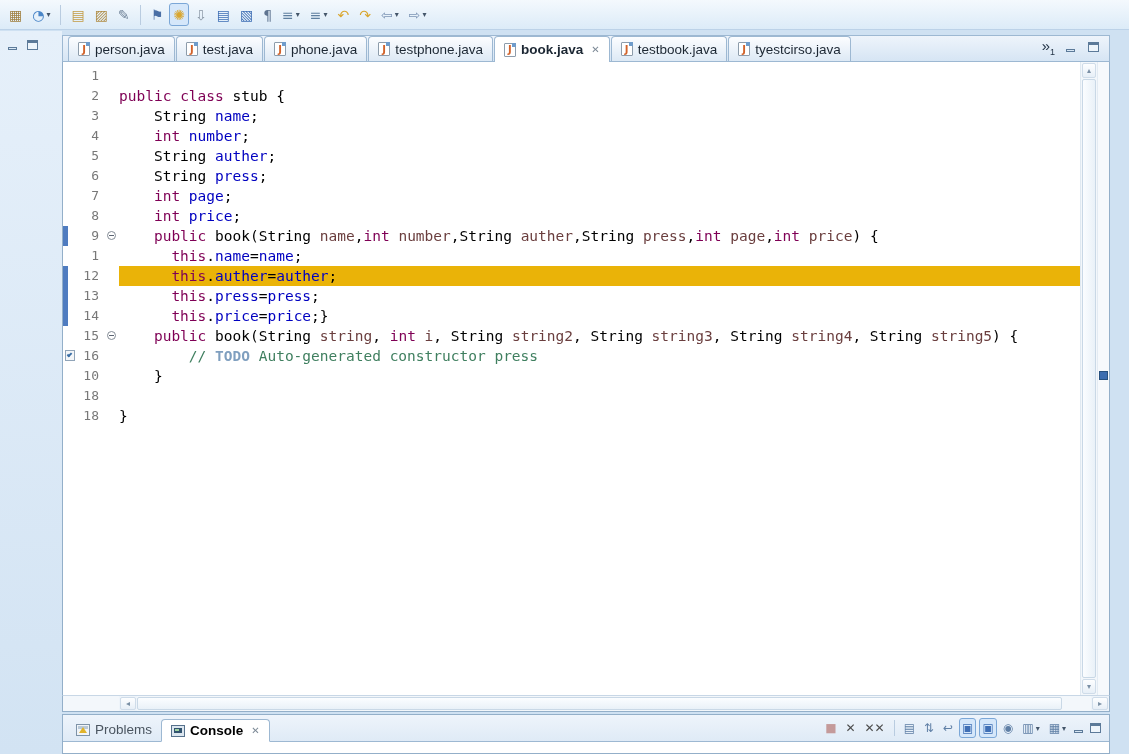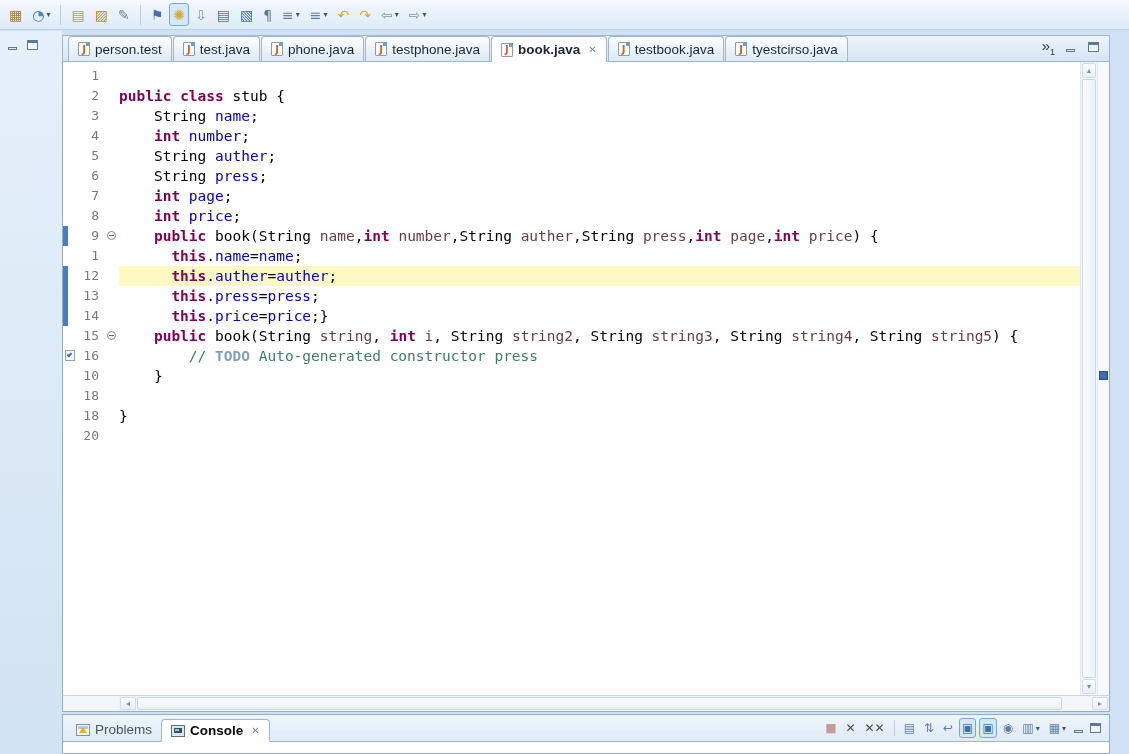--- a/index.html
+++ b/index.html
@@ -106,21 +106,21 @@
   .vicon-console::after{content:"";position:absolute;left:3px;top:3px;width:4px;height:2px;background:#9fd3a0}
   .bottom-content{height:12px;background:#fff;border-top:1px solid #9db8d2}
 
   .console-tools{margin-left:auto;display:flex;align-items:center;gap:3px;padding:0 6px 3px 0}
   .ct-btn{display:inline-flex;align-items:center;height:20px;padding:0 2px;
     border:1px solid transparent;border-radius:3px;gap:1px}
   .ct-btn.toggled{background:#d5e7fa;border-color:#7ba7d7}
   .ct-glyph{font-size:12px;line-height:1;font-family:"DejaVu Sans",sans-serif}
   .ct-sep{width:1px;height:16px;background:#b9cce0;margin:0 3px}
 </style>
-<style>.tk-p{color:#000000}.tk-k{color:#7f0055;font-weight:bold}.tk-f{color:#0000c0}.tk-v{color:#6a3e3e}.tk-c{color:#3f7f5f}.tk-t{color:#7f9fbf;font-weight:bold}.curline{background:#fef9c3}.diffbar{background:#4f7cc0}.c-num{color:#787878}</style></head>
+<style>.tk-p{color:#000000}.tk-k{color:#7f0055;font-weight:normal}.tk-f{color:#0000c0}.tk-v{color:#6a3e3e}.tk-c{color:#3f7f5f}.tk-t{color:#7f9fbf;font-weight:bold}.curline{background:#eab308}.diffbar{background:#4f7cc0}.c-num{color:#787878}</style></head>
 <body>
 
 <div class="toolbar">
     <span class="tb-btn">
       <span class="tb-glyph" style="color: rgb(160, 128, 64);">▦</span>
     </span>
     <span class="tb-btn">
       <span class="tb-glyph" style="color: rgb(74, 134, 200);">◔</span>
       <span class="tb-dd">▾</span>
     </span>
@@ -186,21 +186,21 @@
         <span></span>
       </span>
   </div>
 </div>
 
 <div class="editor-stack">
   <div class="tabbar">
     <div class="tabs">
         <div class="tab">
           <span class="jicon">J</span>
-          <span class="tab-label">person.test</span>
+          <span class="tab-label">person.java</span>
         </div>
         <div class="tab">
           <span class="jicon">J</span>
           <span class="tab-label">test.java</span>
         </div>
         <div class="tab">
           <span class="jicon">J</span>
           <span class="tab-label">phone.java</span>
         </div>
         <div class="tab">
@@ -355,26 +355,20 @@
             <span class="c-ann"></span>
             <span class="c-num">18</span>
             <span class="c-fold"></span>
             <span class="c-text"></span>
           </div>
           <div class="cline">
             <span class="c-ann"></span>
             <span class="c-num">18</span>
             <span class="c-fold"></span>
             <span class="c-text"><span class="tk-p">}</span></span>
-          </div>
-          <div class="cline">
-            <span class="c-ann"></span>
-            <span class="c-num">20</span>
-            <span class="c-fold"></span>
-            <span class="c-text"></span>
           </div>
         </div>
     </div>
     <div class="vscroll">
       <div class="vs-btn">▴</div>
       <div class="vs-track">
         <div class="vs-thumb"></div>
       </div>
       <div class="vs-btn">▾</div>
     </div>

